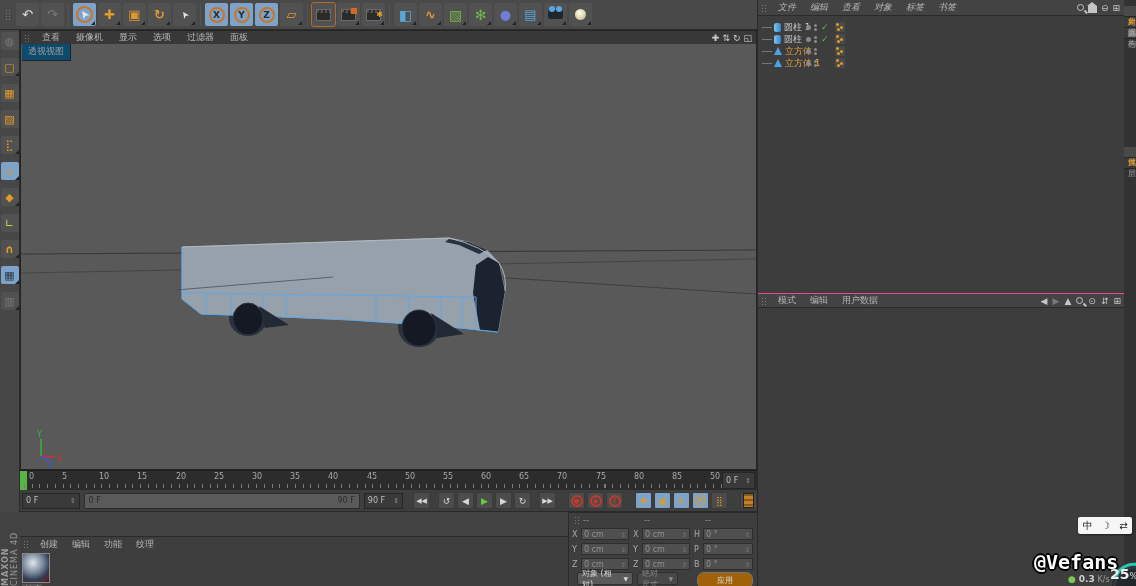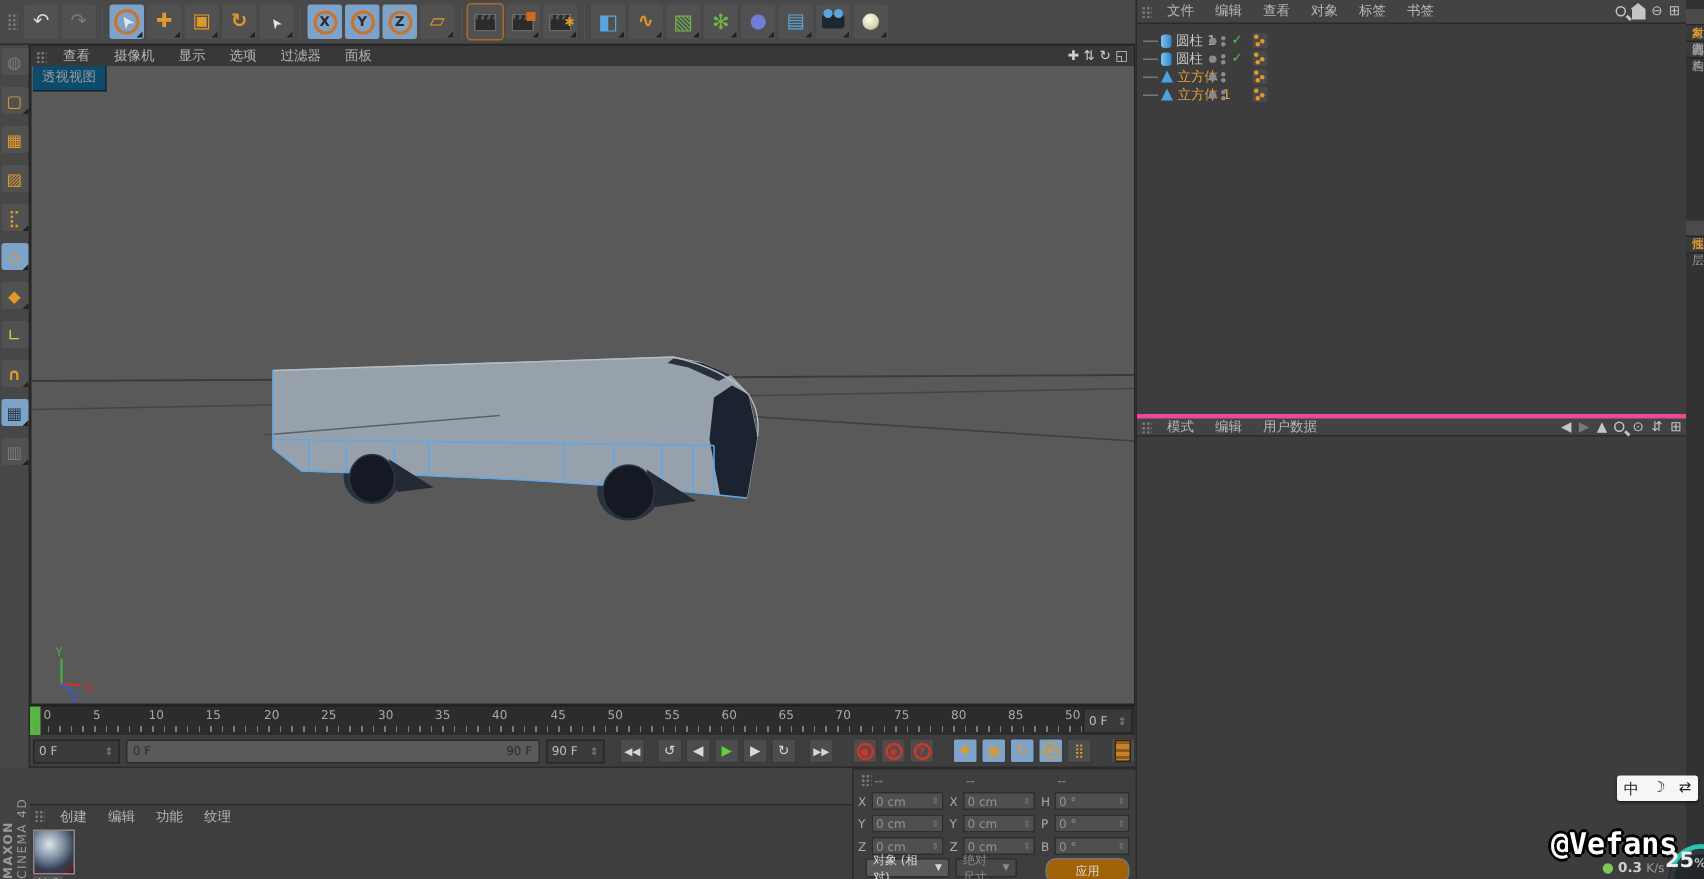--- a/index.html
+++ b/index.html
@@ -92,42 +92,42 @@
   .cfield .updn { margin-left:auto; color:#7c7c7c; font-size:6px; }
   .cdrop { position:absolute; height:13px; background:#5a5a5a; border:1px solid #2e2e2e; border-radius:2px; color:#d8d8d8;
            display:flex; align-items:center; padding:0 4px; font-size:8px; }
   .cdrop .arr { margin-left:4px; font-size:6px; }
   .cdrop.disabled { color:#8a8a8a; background:#484848; }
   #apply-btn { position:absolute; height:17px; border-radius:7px; background:#a16207; border:1px solid #777;
                color:#d8d8d8; display:flex; align-items:center; justify-content:center; font-size:8px; }
 
   
   #right-col { position:absolute; left:757px; top:0; width:367px; height:586px; background:#3d3d3d; border-left:1px solid #2a2a2a; }
-  #om-menu { height:16px; background:#434343; border-bottom:1px solid #2a2a2a; display:flex; align-items:center; font-size:9px; }
+  #om-menu { height:16px; background:#434343; border-bottom:1px solid #2a2a2a; display:flex; align-items:center; font-size:9px;font-style:italic; }
   #om-menu .icons { margin-left:auto; display:flex; gap:4px; padding-right:4px; color:#c5c5c5; font-size:9px; align-items:center; }
   .ico-search { width:7px; height:7px; border:1.4px solid #c5c5c5; border-radius:50%; position:relative; }
   .ico-search::after { content:""; position:absolute; left:6px; top:6px; width:4px; height:1.5px; background:#c5c5c5; transform:rotate(45deg); }
   .ico-home { width:9px; height:7px; background:#c5c5c5; position:relative; margin-top:3px; }
   .ico-home::before { content:""; position:absolute; left:-1px; top:-4px; border-left:5.5px solid transparent; border-right:5.5px solid transparent; border-bottom:4px solid #c5c5c5; }
   #om-list { position:relative; height:277px; }
   .om-row { position:relative; height:12px; display:flex; align-items:center; font-size:9px; color:#c8c8c8; }
   .om-row .tree { width:10px; border-top:1px solid #777; margin:0 2px 0 4px; }
   .om-row.sel .oname { color:#e8a03c; }
   .oicon-cyl { width:7px; height:9px; background:linear-gradient(90deg,#7fc4f0,#2f86c8); border-radius:3px/2px; margin-right:3px; }
   .oicon-tri { width:0; height:0; border-left:4.5px solid transparent; border-right:4.5px solid transparent; border-bottom:8px solid #4aa3e0; margin-right:3px; }
   .vis-dot { width:5px; height:5px; border-radius:50%; background:#8a8a8a; }
   .vis-two { display:flex; flex-direction:column; gap:1px; margin-left:3px; }
   .vis-two i { width:3px; height:3px; border-radius:50%; background:#8a8a8a; }
   .check { color:#5cb85c; font-size:9px; margin-left:4px; width:10px; }
   .tag { width:10px; height:10px; margin-left:4px; position:relative; background:#4a4a4a; border-radius:1px; }
   .tag i { position:absolute; width:3px; height:3px; border-radius:50%; background:#e09a2a; }
   .tag i:nth-child(1){left:1px;top:1px;} .tag i:nth-child(2){left:5px;top:4px;} .tag i:nth-child(3){left:2px;top:6px;}
   .om-col { position:absolute; left:48px; display:flex; align-items:center; }
 
-  #am-menu { position:absolute; left:0; top:276px; width:367px; height:15px; background:#434343; border-top:3px solid #ec4899; border-bottom:1px solid #2a2a2a; display:flex; align-items:center; font-size:9px; }
+  #am-menu { position:absolute; left:0; top:293px; width:367px; height:15px; background:#434343; border-top:1px solid #ec4899; border-bottom:1px solid #2a2a2a; display:flex; align-items:center; font-size:9px; }
   #am-menu .icons { margin-left:auto; display:flex; gap:5px; padding-right:4px; color:#c5c5c5; font-size:9px; align-items:center; }
   #am-body { position:absolute; left:0; top:309px; width:367px; height:277px; background:#3d3d3d; }
 
   
   #right-tabs { position:absolute; left:1124px; top:0; width:12px; height:586px; background:#323232; }
   .rtab { writing-mode:vertical-rl; font-size:8px; color:#9a9a9a; background:#3a3a3a; padding:5px 0; width:12px; text-align:center;
           border-bottom:1px solid #262626; }
   .rtab.active { background:#4a4a4a; color:#e8a03c; }
 
   

